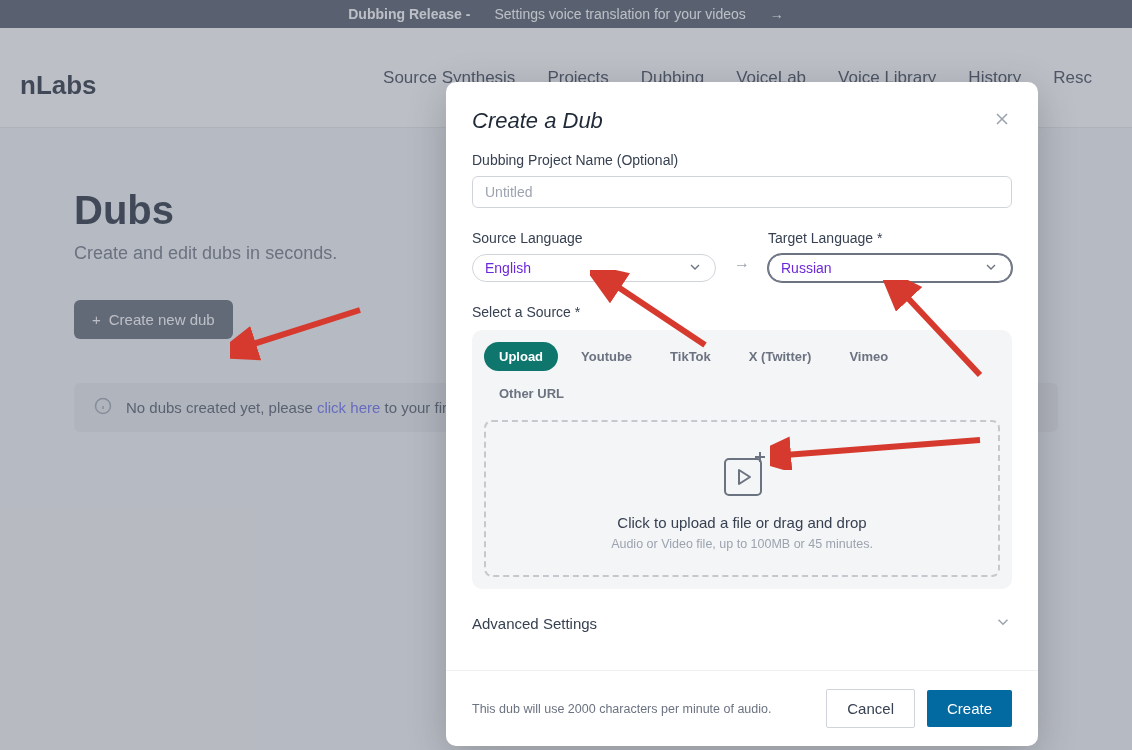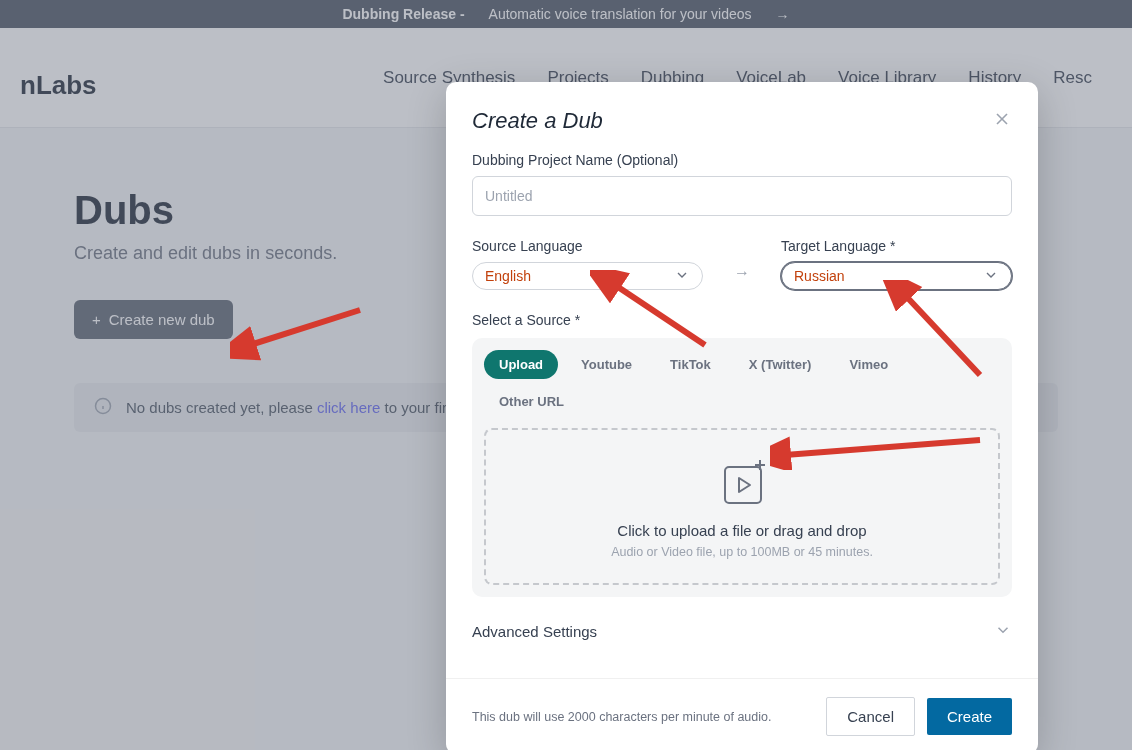--- a/index.html
+++ b/index.html
@@ -24,26 +24,26 @@
     
     .dim-overlay { position: absolute; inset: 0; background: rgba(107,114,128,0.45); }
     
     .modal { position: absolute; top: 82px; left: 446px; width: 592px; background: #fff; border-radius: 10px; box-shadow: 0 10px 40px rgba(0,0,0,0.2); }
     .modal-header { padding: 26px 26px 18px 26px; display: flex; align-items: center; justify-content: space-between; font-style: italic; }
     .modal-title { font-size: 22px; color: #1f2937; font-weight: 500; }
     .close-x { color: #9ca3af; cursor: pointer; }
     
     .modal-body { padding: 0 26px 26px; }
     .field-label { font-size: 14px; color: #374151; margin-bottom: 8px; display: block; }
-    .text-input { width: 100%; height: 40px; border: 1px solid #d1d5db; border-radius: 6px; padding: 0 12px; font-size: 14px; color: #111827; margin-bottom: 22px; }
+    .text-input { width: 100%; height: 32px; border: 1px solid #d1d5db; border-radius: 6px; padding: 0 12px; font-size: 14px; color: #111827; margin-bottom: 22px; }
     .text-input::placeholder { color: #9ca3af; }
     
-    .lang-row { display: flex; align-items: flex-end; gap: 31px; margin-bottom: 22px; }
+    .lang-row { display: flex; align-items: flex-end; gap: 18px; margin-bottom: 22px; }
     .lang-col { flex: 1; }
-    .select-box { height: 28px; border: 1px solid #d1d5db; border-radius: 16px; padding: 0 12px; display: flex; align-items: center; justify-content: space-between; font-size: 14px; color: #c2410c; cursor: pointer; background: #fff; }
+    .select-box { height: 28px; border: 1px solid #d1d5db; border-radius: 16px; padding: 0 12px; display: flex; align-items: center; justify-content: space-between; font-size: 14px; color: #6d28d9; cursor: pointer; background: #fff; }
     .select-box.active { border-color: #6b7280; box-shadow: 0 0 0 1px #6b7280; }
     .arrow-between { color: #9ca3af; margin-bottom: 10px; }
     
     .source-box { background: #f4f5f6; border-radius: 10px; padding: 12px; margin-top: 10px; }
     .source-tabs { display: flex; gap: 8px; margin-bottom: 12px; flex-wrap: wrap; }
     .source-tab { background: #fff; padding: 7px 15px; border-radius: 16px; font-size: 13px; color: #6b7280; cursor: pointer; font-weight: 600; }
     .source-tab.active { background: #0f766e; color: #fff; }
     .source-tab.plain { background: transparent; }
     
     .drop-zone { border: 2px dashed #c5c8cd; border-radius: 8px; padding: 28px 20px 24px; text-align: center; background: #f4f5f6; cursor: pointer; }
@@ -59,21 +59,21 @@
     .btn-cancel { background: #fff; border: 1px solid #d1d5db; color: #374151; margin-right: 12px; }
     .btn-create { background: #0369a1; color: #fff; font-weight: 500; }
     
     .arrow { position: absolute; pointer-events: none; z-index: 50; }
   </style>
 </head>
 <body>
 
 <div class="banner">
   <span class="banner-bold">Dubbing Release -</span>
-  <span>Automatic voice translation for your videos</span>
+  <span>Settings voice translation for your videos</span>
   <span>→</span>
 </div>
 
 <div class="topbar">
   <div class="logo">nLabs</div>
   <div class="nav-links">
     <span class="nav-link">Source Synthesis</span>
     <span class="nav-link">Projects</span>
     <span class="nav-link">Dubbing</span>
     <span class="nav-link">VoiceLab</span>

